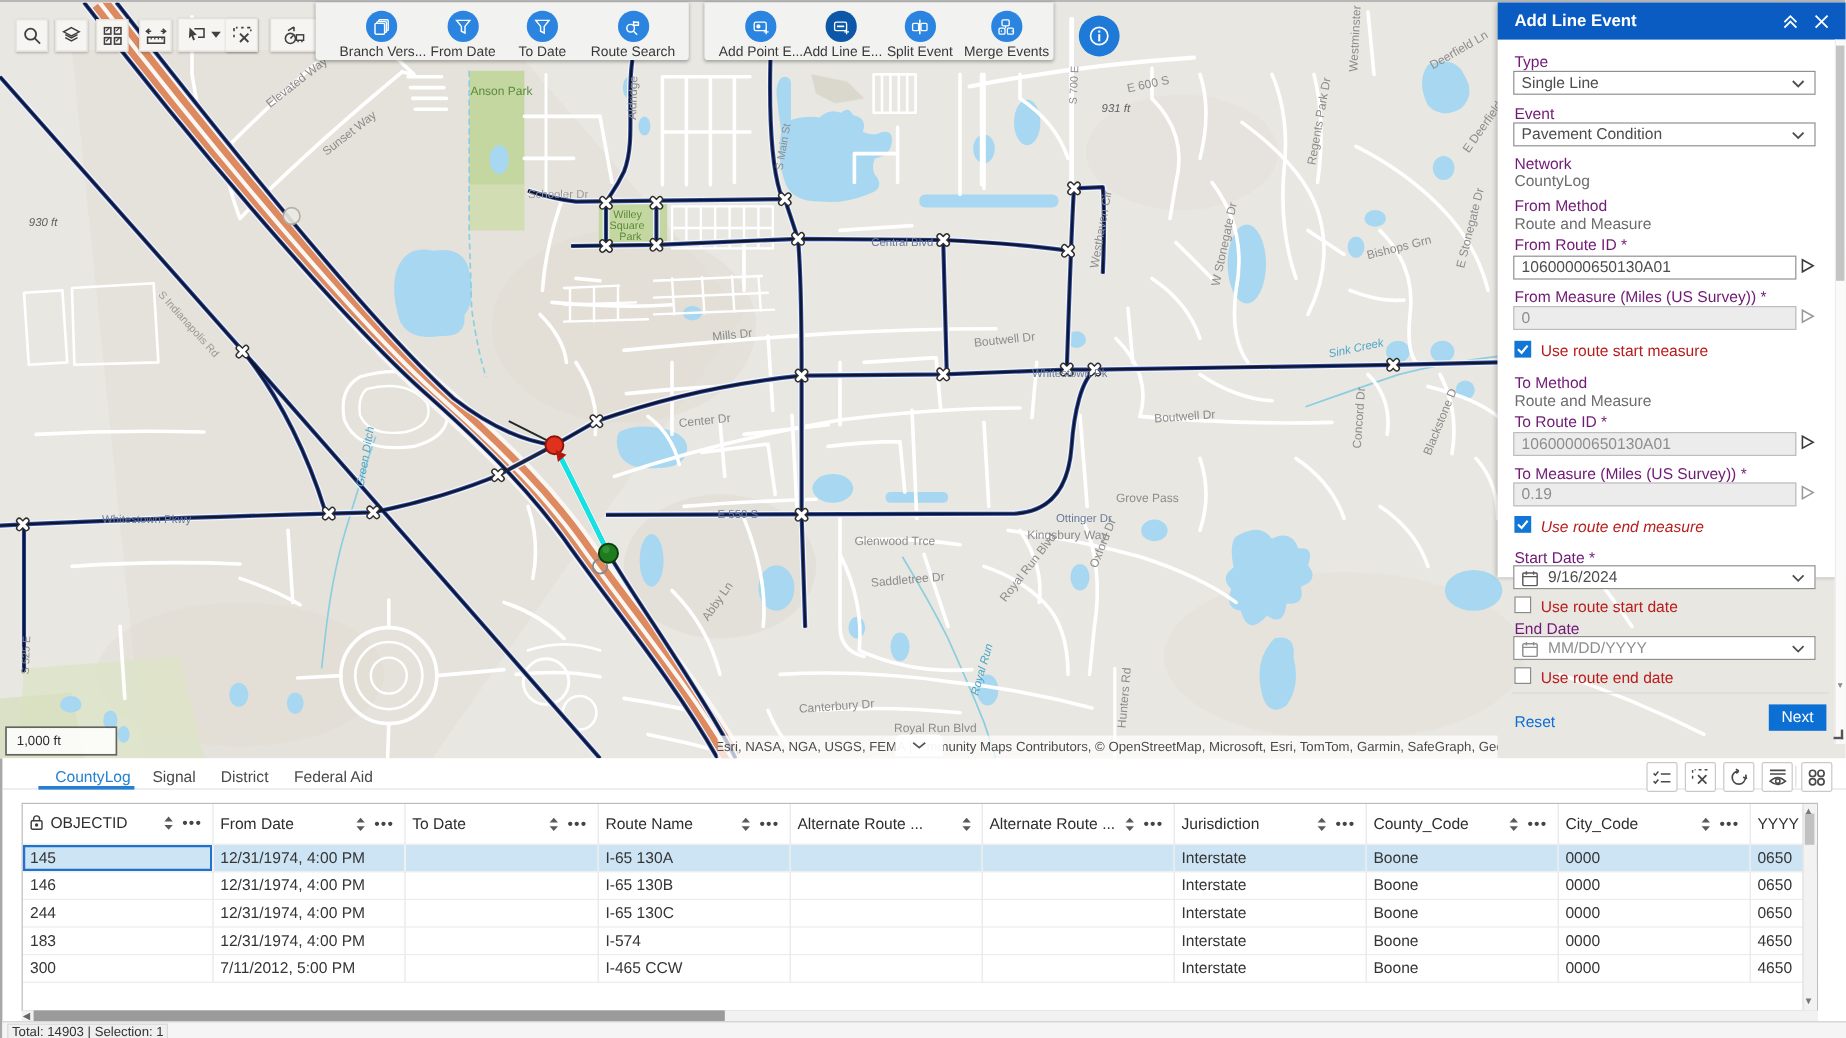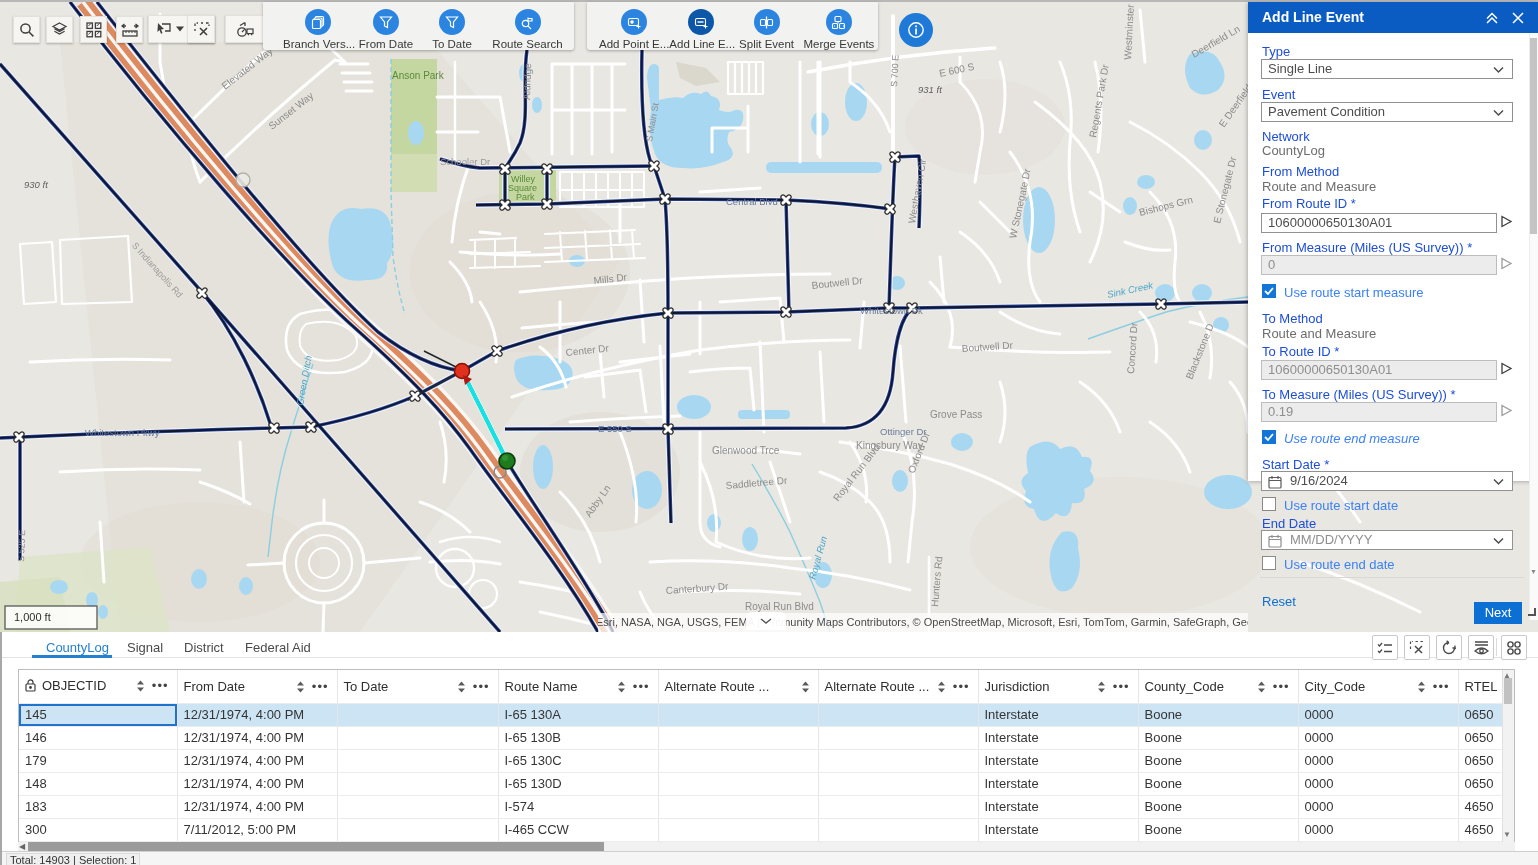--- a/index.html
+++ b/index.html
@@ -7,29 +7,29 @@
   #app { position:relative; width:1538px; height:865px; border-top:2px solid #b7b7b7; }
   #map { position:absolute; left:0; top:0; width:1538px; height:630px; background:#e9e7e2; overflow:hidden; }
   .mapbtn { position:absolute; width:27px; height:27px; background:#f6f5f2; border:1px solid #e3e1dc; box-shadow:0 1px 2px rgba(0,0,0,0.25); display:flex; align-items:center; justify-content:center; }
   .ftoolbar { position:absolute; top:0; height:48px; background:#f2f2f1; border-radius:0 0 3px 3px; box-shadow:0 1px 3px rgba(0,0,0,0.3); display:flex; align-items:flex-start; }
   .tbitem { width:74px; text-align:center; position:relative; padding-top:7px; }
   .tbitem .circ { width:26px; height:26px; border-radius:50%; background:#2b85e0; margin:0 auto; display:flex; align-items:center; justify-content:center; }
   .tbitem .circ.active { background:#0d57a8; }
   .tbitem .lbl { font-size:11.5px; color:#383838; margin-top:3px; white-space:nowrap; }
   #panel { position:absolute; right:0; top:0; width:290px; height:479px; background:#fff; box-shadow:-1px 1px 4px rgba(0,0,0,0.25); }
   #panelhead { position:absolute; left:0; top:0; width:290px; height:31px; background:#0b5cc2; color:#fff; }
-  .plabel { position:absolute; left:14px; font-size:13px; color:#1d4ed8; }
+  .plabel { position:absolute; left:14px; font-size:13px; color:#701a75; }
   .pvalue { position:absolute; left:14px; font-size:13px; color:#6d6d6d; }
   .pselect { position:absolute; left:13px; width:252px; height:20px; border:1px solid #919191; background:#fff; font-size:13px; color:#4d4d4d; line-height:18px; padding-left:6px; }
   .pinput { position:absolute; left:13px; width:236px; height:20px; border:1px solid #919191; background:#fff; font-size:13px; color:#4d4d4d; line-height:18px; padding-left:6px; }
   .pinput.dis { background:#ececec; border-color:#bdbdbd; color:#8e8e8e; }
   .pcheck { position:absolute; left:14px; width:14px; height:14px; }
   .pcheck.on { background:#1176d5; }
   .pcheck.off { background:#fff; border:1px solid #8a8a8a; }
-  .pchecklbl { position:absolute; left:36px; font-size:13px; color:#3b82f6; }
+  .pchecklbl { position:absolute; left:36px; font-size:13px; color:#b91c1c; }
   #bottom { position:absolute; left:0; top:630px; width:1538px; height:235px; background:#fff; border-left:2px solid #a8a8a8; }
   .tab { display:inline-block; font-size:13px; color:#4a4a4a; margin-right:0; }
   .tblbtn { position:absolute; width:26px; height:25px; border:1px solid #c9c9c9; border-radius:2px; background:#fff; display:flex; align-items:center; justify-content:center; }
   table.grid { border-collapse:collapse; table-layout:fixed; width:1496px; font-size:13px; color:#353535; }
   table.grid th { font-weight:normal; } table.grid td, table.grid th { border-right:1px solid #e6e6e6; border-bottom:1px solid #ececec; padding:0 0 0 6px; text-align:left; overflow:hidden; white-space:nowrap; }
 </style>
 </head>
 <body>
 <div id="app">
 
@@ -604,21 +604,21 @@
           <path d="M1,1.5 L5.5,6 L10,1.5" fill="none" stroke="#4d4d4d" stroke-width="1.5"></path>
         </svg></div>
 
 <div class="pcheck off" style="top:554px;"></div>
 <div class="pchecklbl" style="top:555px;">Use route end date</div>
 
 <div style="position:absolute; left:12px; top:575px; width:264px; border-top:1px solid #d8d8d8;"></div>
 
 <div style="position:absolute; left:14px; top:592px; font-size:13px; color:#0c6fd3;">Reset</div>
 
-<div style="position:absolute; left:226px; top:600px; width:48px; height:22px; background:#0c6fd3; color:#fff; font-size:13px; text-align:center; line-height:22px;">Next</div>
+<div style="position:absolute; left:226px; top:585px; width:48px; height:22px; background:#0c6fd3; color:#fff; font-size:13px; text-align:center; line-height:22px;">Next</div>
 
 <div style="position:absolute; right:0px; top:31px; width:9px; height:587px; background:#fafafa; border-left:1px solid #ededed;"></div>
 <div style="position:absolute; right:1px; top:36px; width:7px; height:196px; background:#c4c4c4;"></div>
 <div style="position:absolute; right:1px; top:566px; color:#8a8a8a; font-size:7px;">▼</div>
 <div style="position:absolute; right:2px; top:606px; width:8px; height:8px; border-right:2px solid #555; border-bottom:2px solid #555;"></div>
 </div>
 
 <div id="bottom">
 
 <span class="tab" style="position:absolute; left:44px; top:8px; color:#2580d2;">CountyLog</span>
@@ -710,21 +710,21 @@
                   </svg> &nbsp;<b style="letter-spacing:1px;font-weight:normal;color:#444;">•••</b></span></th>
 <th>Jurisdiction<span style="float:right; margin-right:8px; color:#555;"><svg width="9" height="12" viewBox="0 0 9 12" style="vertical-align:-2px;">
                     <path d="M4.5,0.5 L8,4.5 L1,4.5 Z M4.5,11.5 L1,7.5 L8,7.5 Z" fill="#5a5a5a"></path>
                   </svg> &nbsp;<b style="letter-spacing:1px;font-weight:normal;color:#444;">•••</b></span></th>
 <th>County_Code<span style="float:right; margin-right:8px; color:#555;"><svg width="9" height="12" viewBox="0 0 9 12" style="vertical-align:-2px;">
                     <path d="M4.5,0.5 L8,4.5 L1,4.5 Z M4.5,11.5 L1,7.5 L8,7.5 Z" fill="#5a5a5a"></path>
                   </svg> &nbsp;<b style="letter-spacing:1px;font-weight:normal;color:#444;">•••</b></span></th>
 <th>City_Code<span style="float:right; margin-right:8px; color:#555;"><svg width="9" height="12" viewBox="0 0 9 12" style="vertical-align:-2px;">
                     <path d="M4.5,0.5 L8,4.5 L1,4.5 Z M4.5,11.5 L1,7.5 L8,7.5 Z" fill="#5a5a5a"></path>
                   </svg> &nbsp;<b style="letter-spacing:1px;font-weight:normal;color:#444;">•••</b></span></th>
-<th>RTEL</th>
+<th>YYYY</th>
 </tr>
 
 <tr style="height:23px; background:#cde4f5;">
 <td style="box-shadow:inset 0 0 0 2px #1f72cd;">145</td>
               <td>12/31/1974, 4:00 PM</td>
               <td></td>
               <td>I-65 130A</td>
               <td></td>
               <td></td>
               <td>Interstate</td>
@@ -740,44 +740,32 @@
               <td>I-65 130B</td>
               <td></td>
               <td></td>
               <td>Interstate</td>
               <td>Boone</td>
               <td>0000</td>
               <td>0650</td>
             </tr>
 
 <tr style="height:23px;">
-              <td>179</td>
+              <td>244</td>
               <td>12/31/1974, 4:00 PM</td>
               <td></td>
               <td>I-65 130C</td>
               <td></td>
               <td></td>
               <td>Interstate</td>
               <td>Boone</td>
               <td>0000</td>
               <td>0650</td>
             </tr>
 
-<tr style="height:23px;">
-              <td>148</td>
-              <td>12/31/1974, 4:00 PM</td>
-              <td></td>
-              <td>I-65 130D</td>
-              <td></td>
-              <td></td>
-              <td>Interstate</td>
-              <td>Boone</td>
-              <td>0000</td>
-              <td>0650</td>
-            </tr>
 
 <tr style="height:23px;">
               <td>183</td>
               <td>12/31/1974, 4:00 PM</td>
               <td></td>
               <td>I-574</td>
               <td></td>
               <td></td>
               <td>Interstate</td>
               <td>Boone</td>

